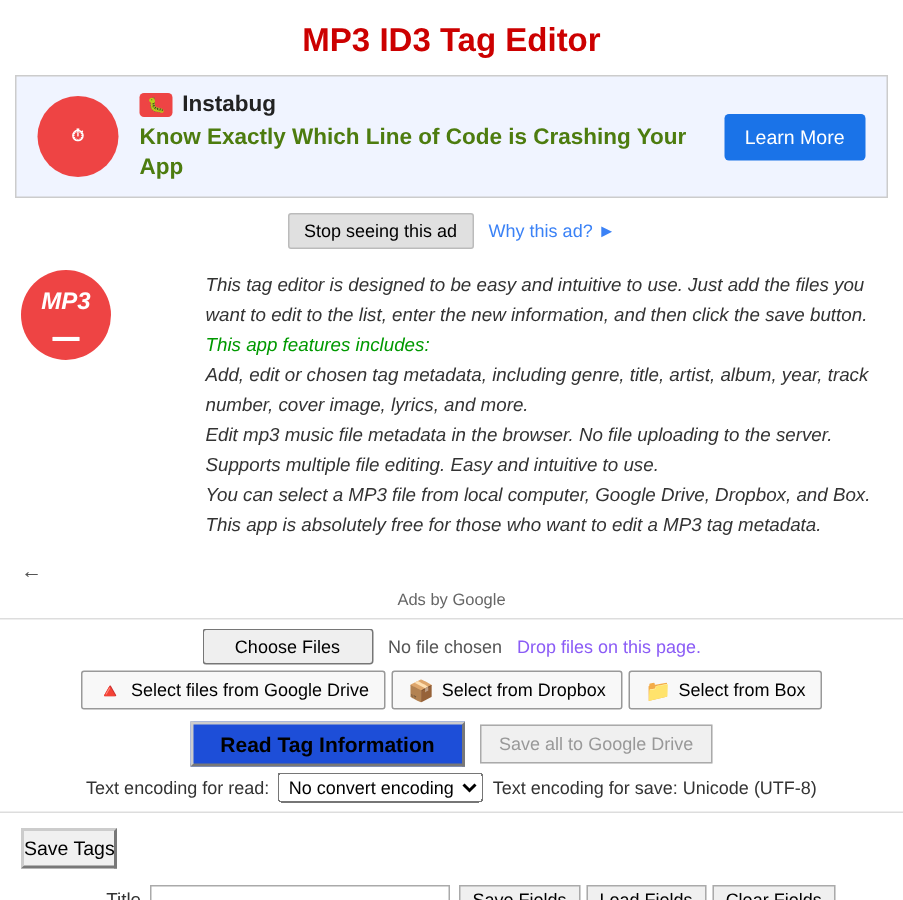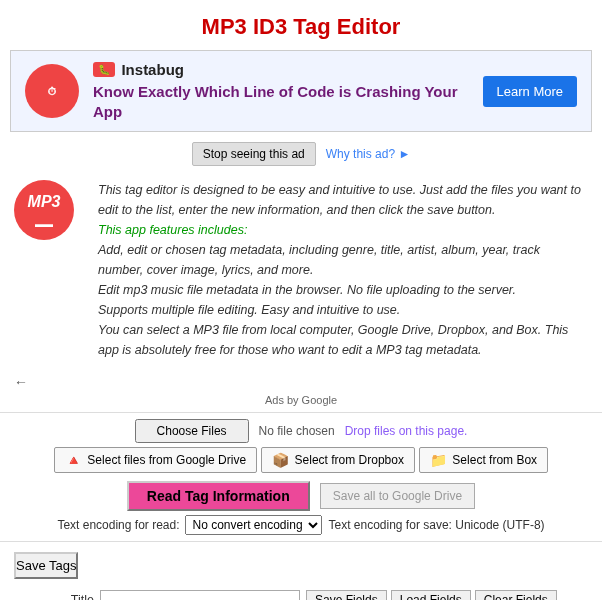--- a/index.html
+++ b/index.html
@@ -54,21 +54,21 @@
       border-radius: 3px;
     }
     .ad-logo-name {
       font-weight: bold;
       font-size: 15px;
       color: #222;
     }
     .ad-text {
       font-size: 15px;
       font-weight: bold;
-      color: #701a75;
+      color: #4d7c0f;
       line-height: 1.3;
     }
     .ad-btn {
       background: #1a73e8;
       color: white;
       padding: 8px 14px;
       border: none;
       border-radius: 3px;
       font-size: 13px;
       cursor: pointer;
@@ -122,21 +122,21 @@
       color: white;
       font-size: 14px;
       font-weight: bold;
       flex-shrink: 0;
       flex-direction: column;
     }
     .app-features {
       color: #090;
       font-size: 12.5px;
     }
-    .info-text { flex: 1; }
+    .info-text { flex: 1; margin-left: 39px; }
     .nav-arrow {
       font-size: 14px;
       color: #555;
       cursor: pointer;
       margin: 6px 0 6px 14px;
     }
     .file-row {
       display: flex;
       align-items: center;
       justify-content: center;
@@ -176,21 +176,21 @@
     }
     .source-btn .icon { font-size: 14px; }
     .read-tag-row {
       display: flex;
       align-items: center;
       justify-content: center;
       gap: 10px;
       margin: 8px 0 4px;
     }
     .read-tag-btn {
-      background: #ec4899;
+      background: #1d4ed8;
       border: 2px outset #ccc;
       padding: 5px 18px;
       font-size: 14px;
       font-weight: bold;
       cursor: pointer;
     }
     .save-google-btn {
       background: #f0f0f0;
       border: 1px solid #aaa;
       padding: 5px 12px;

